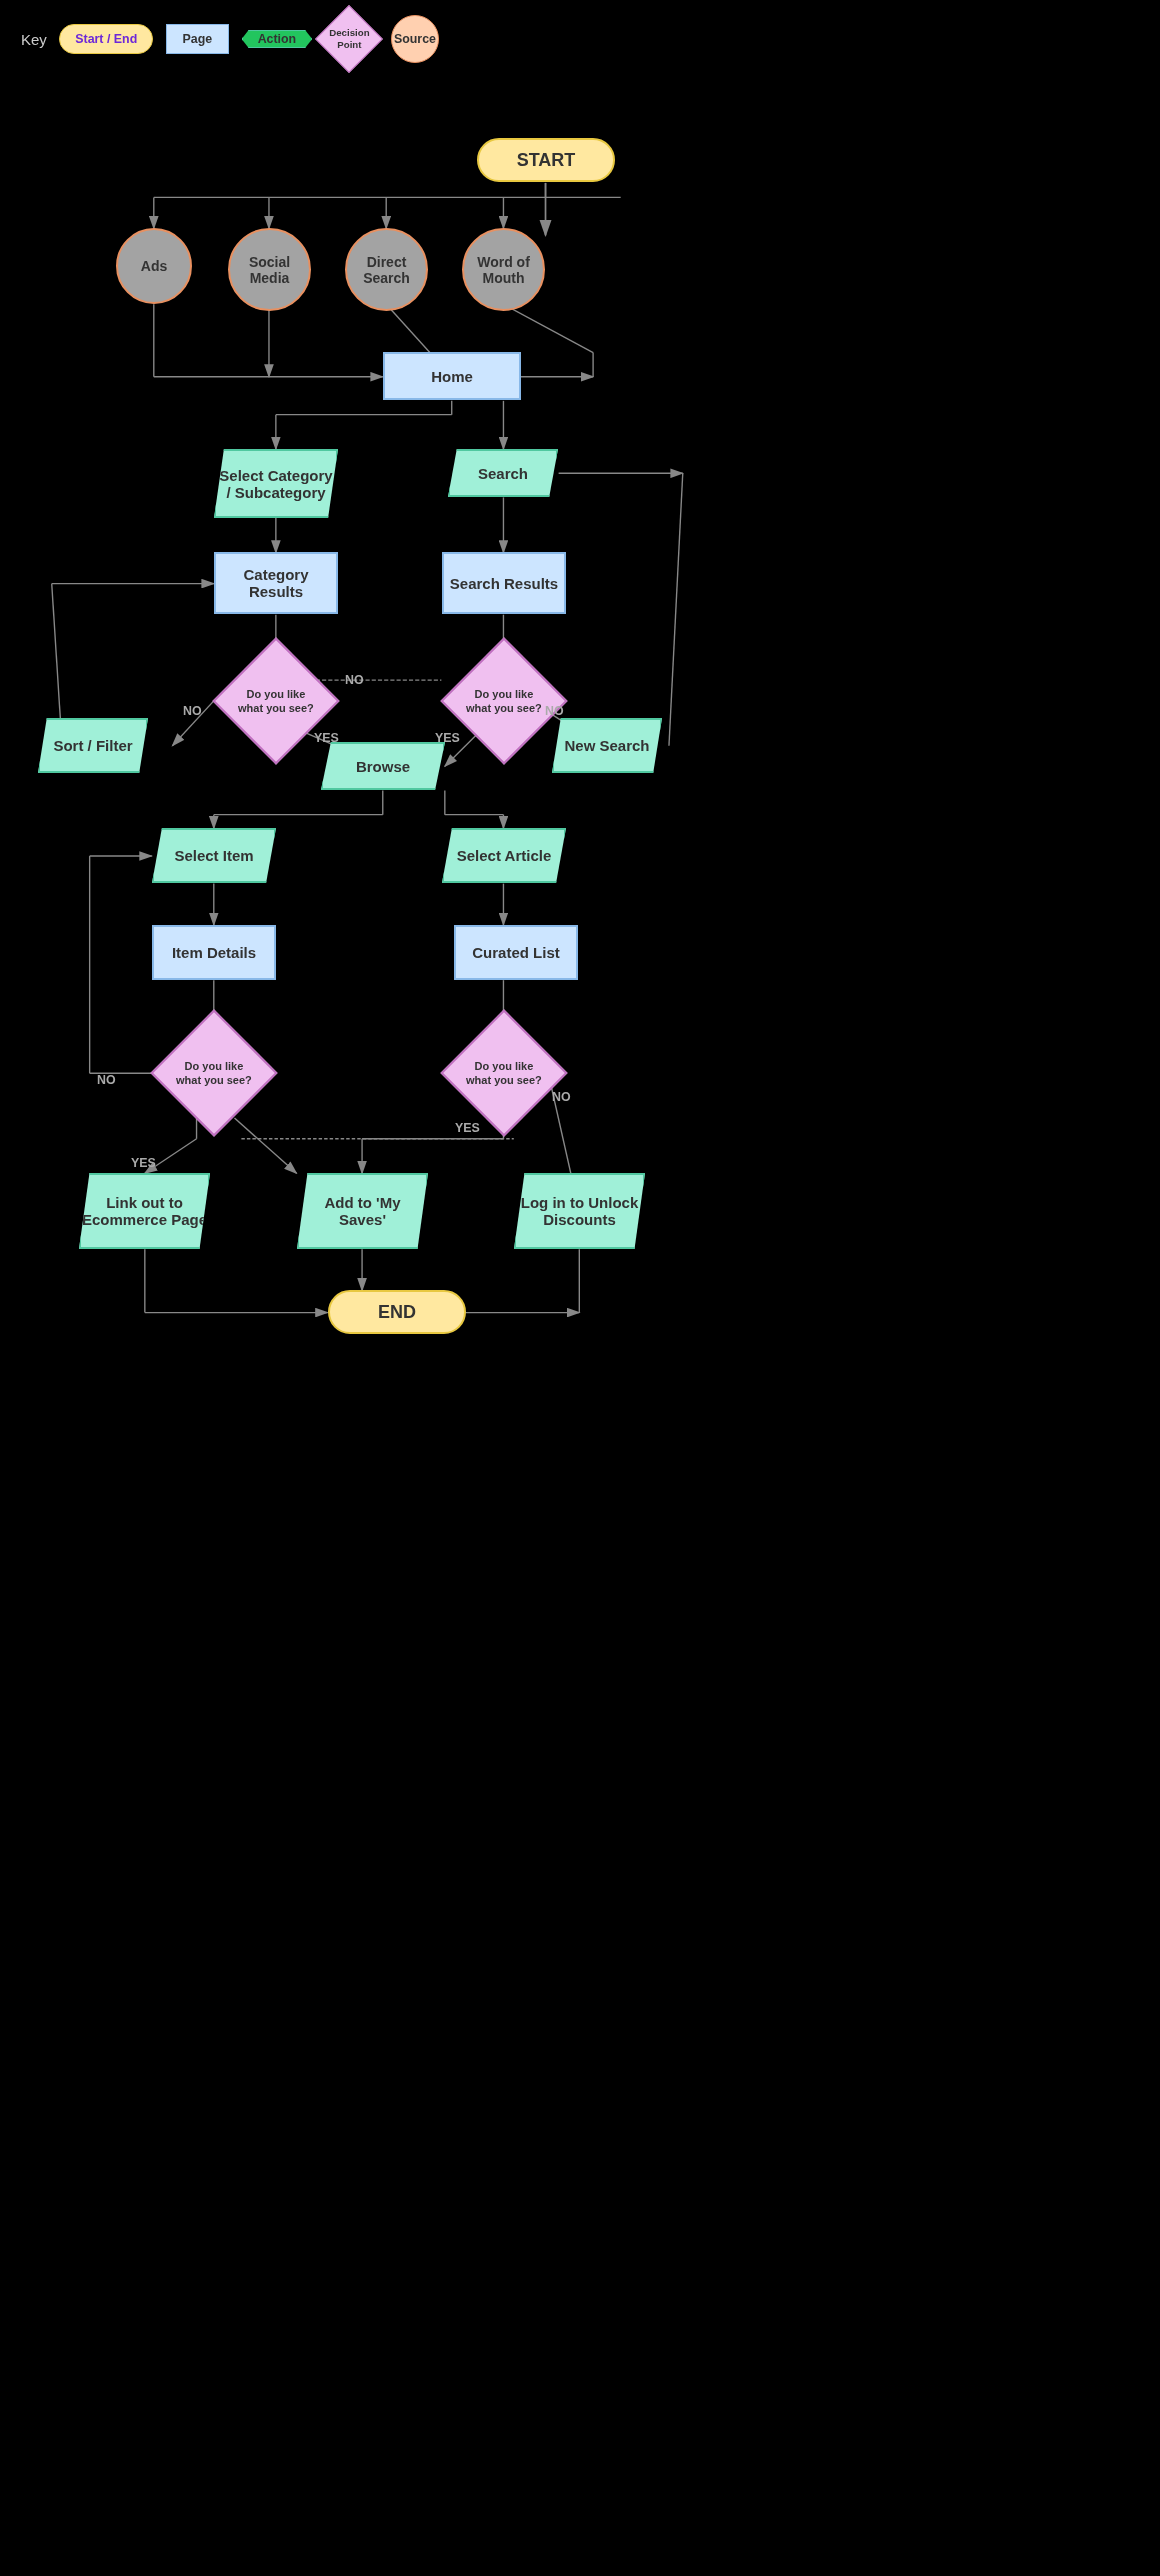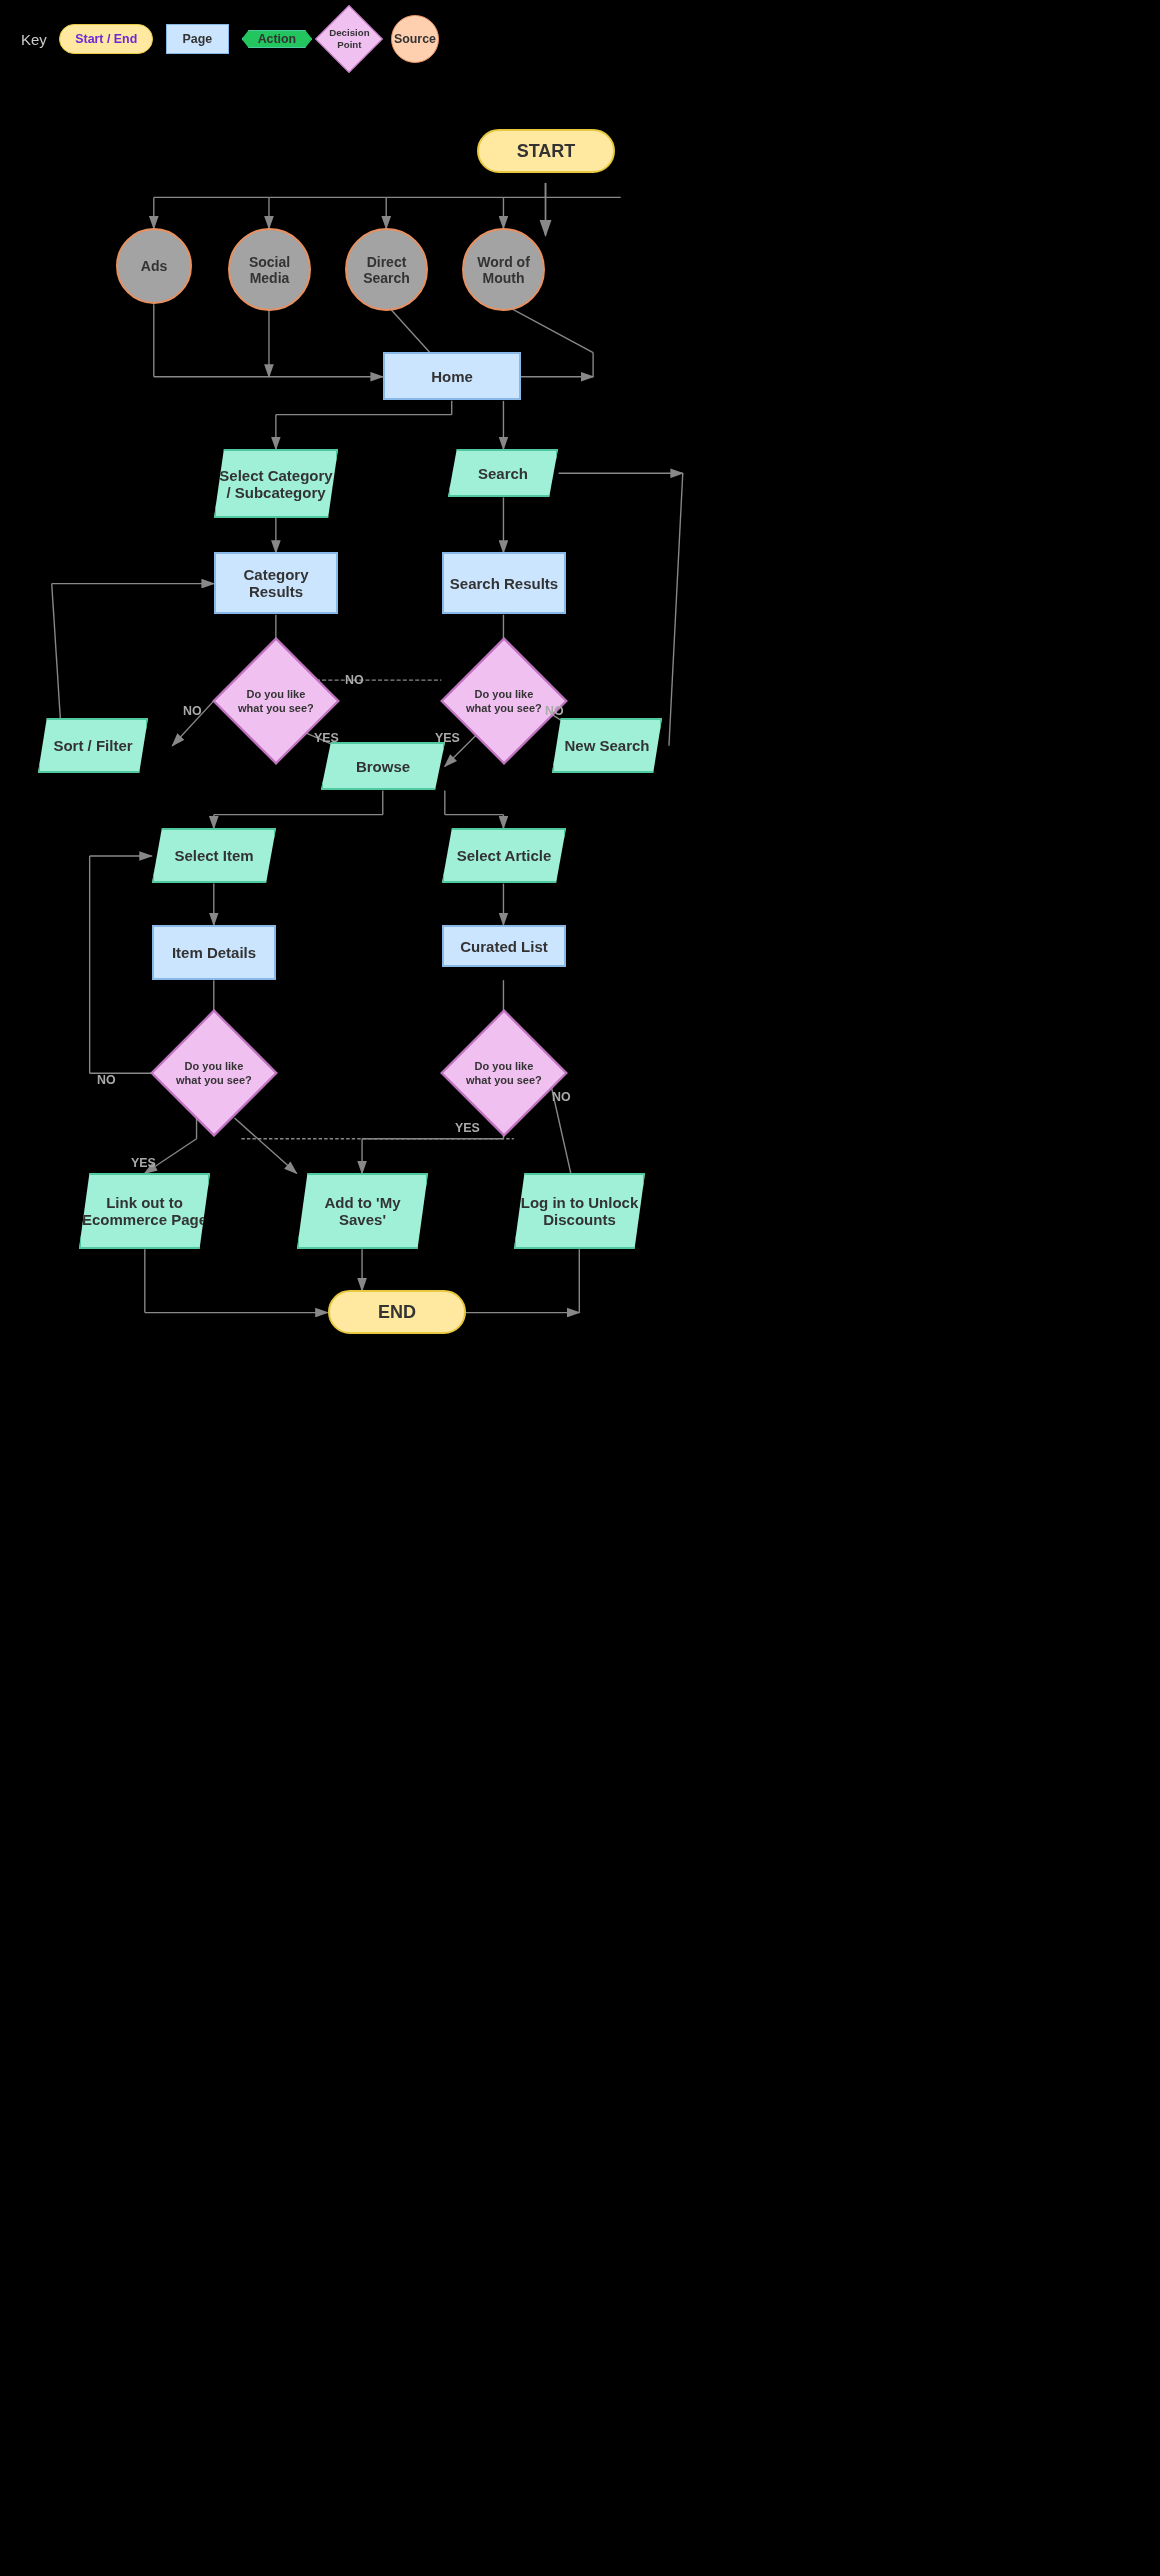--- a/index.html
+++ b/index.html
@@ -306,21 +306,21 @@
     <line x1="575" y1="1782" x2="840" y2="1782" stroke="#888" stroke-width="2" marker-end="url(#arrow)"></line>
 
     <line x1="791" y1="144" x2="791" y2="165" stroke="#888" stroke-width="2"></line>
     <line x1="223" y1="165" x2="900" y2="165" stroke="#888" stroke-width="2"></line>
     <line x1="223" y1="165" x2="223" y2="210" stroke="#888" stroke-width="2" marker-end="url(#arrow)"></line>
     <line x1="390" y1="165" x2="390" y2="210" stroke="#888" stroke-width="2" marker-end="url(#arrow)"></line>
     <line x1="560" y1="165" x2="560" y2="210" stroke="#888" stroke-width="2" marker-end="url(#arrow)"></line>
     <line x1="730" y1="165" x2="730" y2="210" stroke="#888" stroke-width="2" marker-end="url(#arrow)"></line>
   </svg>
 
-  <div class="node node-startend" style="left:477px; top:46px; width:138px; height:44px;">
+  <div class="node node-startend" style="left:477px; top:55px; width:138px; height:44px;">
     <span>START</span>
   </div>
 
   <div class="node node-source" style="left:116px; top:145px; width:76px; height:76px;">
     <span>Ads</span>
   </div>
   <div class="node node-source" style="left:228px; top:145px; width:83px; height:83px;">
     <span>Social Media</span>
   </div>
   <div class="node node-source" style="left:345px; top:145px; width:83px; height:83px;">
@@ -375,21 +375,21 @@
   </div>
 
   <div class="node node-action" style="left:442px; top:745px; width:124px; height:55px;">
     <span>Select Article</span>
   </div>
 
   <div class="node node-page" style="left:152px; top:842px; width:124px; height:55px;">
     <span>Item Details</span>
   </div>
 
-  <div class="node node-page" style="left:442px; top:842px; width:124px; height:42px;">
+  <div class="node node-page" style="left:454px; top:842px; width:124px; height:55px;">
     <span>Curated List</span>
   </div>
 
   <div class="node node-decision" style="left:169px; top:945px; width:90px; height:90px;">
     <div class="inner">Do you like what you see?</div>
   </div>
 
   <div class="node node-decision" style="left:459px; top:945px; width:90px; height:90px;">
     <div class="inner">Do you like what you see?</div>
   </div>

